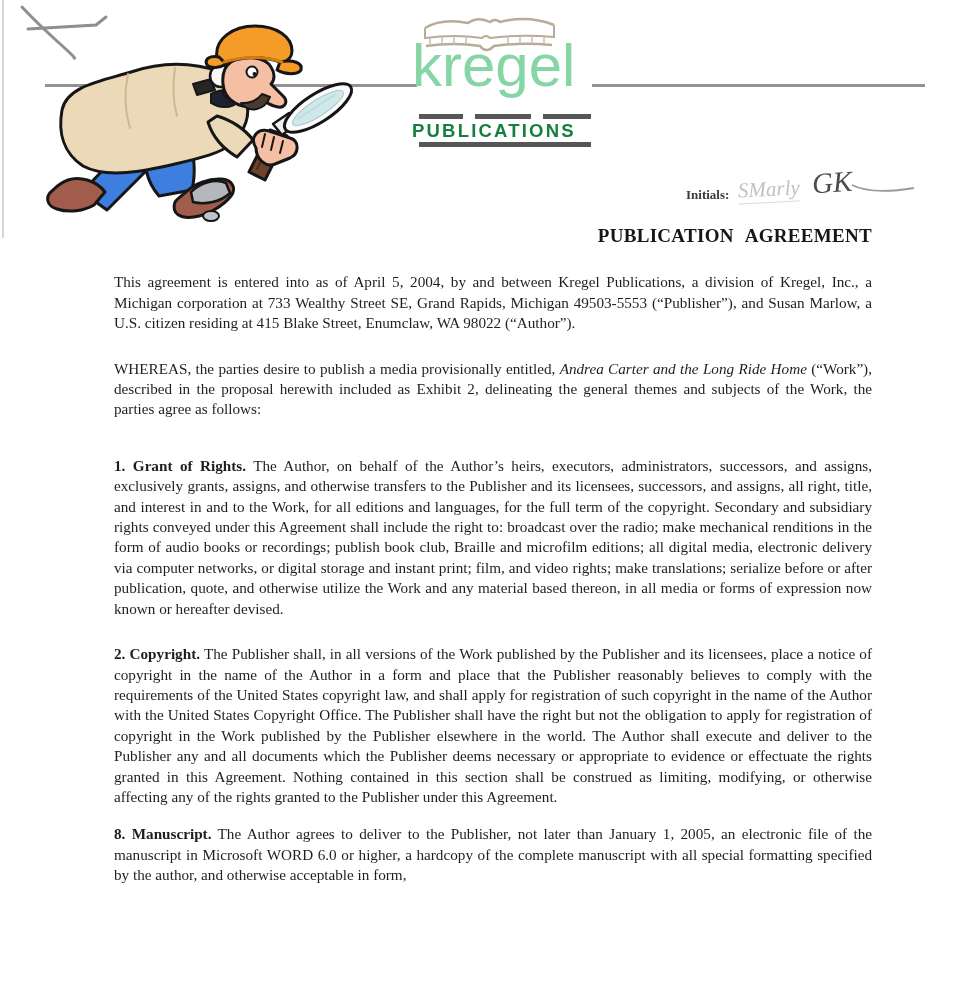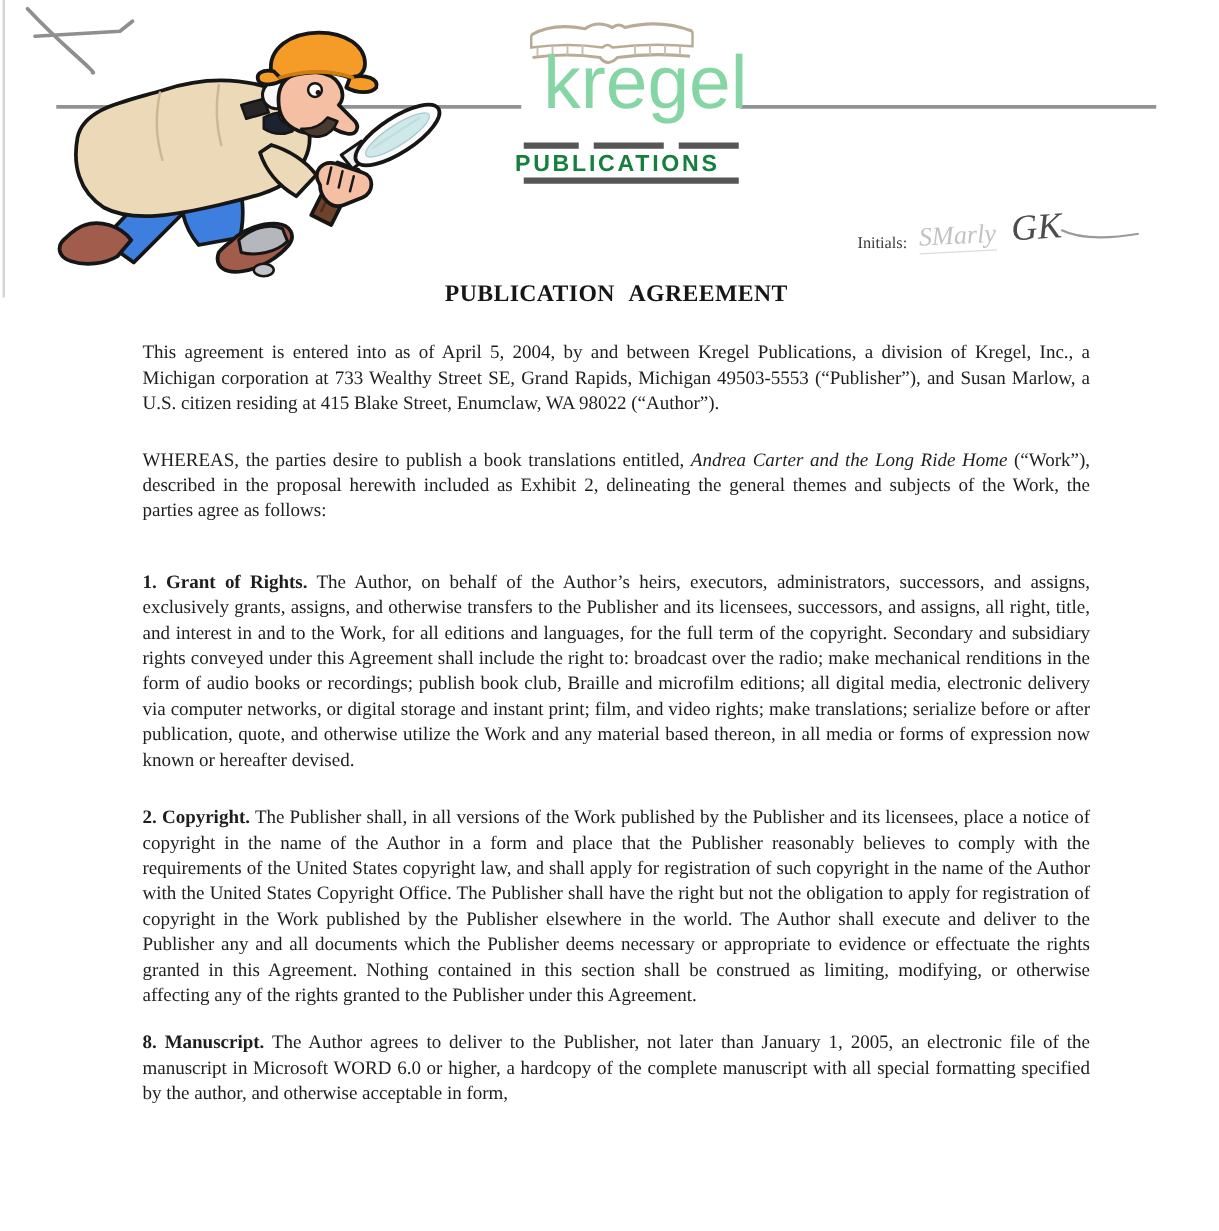--- a/index.html
+++ b/index.html
@@ -8,44 +8,44 @@
   .abs{position:absolute;}
 
   
   .edge-line{left:2px;top:0;width:2px;height:238px;background:#d6d6d6;}
   .rule{height:3px;background:#929292;filter:blur(.5px);top:84px;}
   .rule-left{left:45px;width:372px;}
   .rule-right{left:592px;width:333px;}
 
   
   .logo{left:412px;top:8px;width:186px;height:150px;}
-  .logo-word{position:absolute;top:28px;left:0;width:100%;text-align:right;
+  .logo-word{position:absolute;top:28px;left:0;width:100%;text-align:left;
              font-family:"Liberation Sans",sans-serif;font-size:60px;line-height:60px;
              color:#86d5a4;letter-spacing:0;}
   .logo-bars-top{position:absolute;top:106px;left:7px;width:172px;display:flex;gap:12px;}
   .logo-bars-top div{height:5px;background:#565656;}
   .bar-a{width:44px;}.bar-b{width:56px;}.bar-c{width:48px;}
   .logo-sub{position:absolute;top:112px;left:0;width:100%;text-align:left;
             font-family:"Liberation Sans",sans-serif;font-weight:bold;font-size:18.5px;
             letter-spacing:2.2px;color:#15803d;}
   .logo-bar-bottom{position:absolute;top:134px;left:7px;width:172px;height:5px;background:#565656;}
 
   
   .initials-row{left:686px;top:160px;width:260px;height:46px;filter:blur(.3px);white-space:nowrap;}
-  .initials-label{font-weight:normal;font-size:13px;color:#3a3a3a;position:relative;top:13px;}
+  .initials-label{font-weight:bold;font-size:13px;color:#3a3a3a;position:relative;top:13px;}
   .sig1{font-style:italic;font-size:21px;color:#c2c2c2;margin-left:5px;position:relative;top:10px;
         transform:rotate(-3deg);display:inline-block;border-bottom:1px solid #dcdcdc;}
   .sig2{font-style:italic;font-size:29px;color:#4c4c4c;margin-left:8px;position:relative;top:6px;
         transform:rotate(-4deg);display:inline-block;}
   .sig-swash{position:relative;top:10px;left:-6px;}
 
   
   .doc{left:114px;top:226px;width:758px;font-size:15.2px;line-height:20.4px;color:#1e1e1e;
        text-align:justify;filter:blur(.32px);}
-  .doc-title{text-align:center;font-size:19px;font-weight:bold;letter-spacing:.3px;word-spacing:7px;
+  .doc-title{text-align:right;font-size:19px;font-weight:bold;letter-spacing:.3px;word-spacing:7px;
              margin:0 0 26px 0;color:#161616;}
   .doc p{margin:0;}
   .p-intro{margin-bottom:25px !important;}
   .p-whereas{margin-bottom:36px !important;}
   .p-s1{margin-bottom:25px !important;font-family:Liberation Serif, serif;}
   .p-s2{margin-bottom:17px !important;}
   .book-title-italic{font-style:italic;margin-top:44px;}
   .sec-head{font-weight:bold;}
 </style>
 </head>
@@ -134,21 +134,21 @@
     <svg class="sig-swash" width="66" height="16" viewBox="0 0 66 16">
       <path d="M2 5 Q22 15 64 8" stroke="#9a9a9a" stroke-width="1.8" fill="none"></path>
     </svg>
   </div>
 
   <div class="abs doc">
     <h1 class="doc-title">PUBLICATION AGREEMENT</h1>
 
     <p class="p-intro">This agreement is entered into as of April 5, 2004, by and between Kregel Publications, a division of Kregel, Inc., a Michigan corporation at 733 Wealthy Street SE, Grand Rapids, Michigan 49503-5553 (“Publisher”), and Susan Marlow, a U.S. citizen residing at 415 Blake Street, Enumclaw, WA 98022 (“Author”).</p>
 
-    <p class="p-whereas"><span>WHEREAS, the parties desire to publish a book translations entitled, </span><span class="book-title-italic">Andrea Carter and the Long Ride Home</span><span> (“Work”), described in the proposal herewith included as Exhibit 2, delineating the general themes and subjects of the Work, the parties agree as follows:</span></p>
+    <p class="p-whereas"><span>WHEREAS, the parties desire to publish a media provisionally entitled, </span><span class="book-title-italic">Andrea Carter and the Long Ride Home</span><span> (“Work”), described in the proposal herewith included as Exhibit 2, delineating the general themes and subjects of the Work, the parties agree as follows:</span></p>
 
     <p class="p-s1"><span class="sec-head">1. Grant of Rights.</span> <span>The Author, on behalf of the Author’s heirs, executors, administrators, successors, and assigns, exclusively grants, assigns, and otherwise transfers to the Publisher and its licensees, successors, and assigns, all right, title, and interest in and to the Work, for all editions and languages, for the full term of the copyright. Secondary and subsidiary rights conveyed under this Agreement shall include the right to: broadcast over the radio; make mechanical renditions in the form of audio books or recordings; publish book club, Braille and microfilm editions; all digital media, electronic delivery via computer networks, or digital storage and instant print; film, and video rights; make translations; serialize before or after publication, quote, and otherwise utilize the Work and any material based thereon, in all media or forms of expression now known or hereafter devised.</span></p>
 
     <p class="p-s2"><span class="sec-head">2. Copyright.</span> <span>The Publisher shall, in all versions of the Work published by the Publisher and its licensees, place a notice of copyright in the name of the Author in a form and place that the Publisher reasonably believes to comply with the requirements of the United States copyright law, and shall apply for registration of such copyright in the name of the Author with the United States Copyright Office. The Publisher shall have the right but not the obligation to apply for registration of copyright in the Work published by the Publisher elsewhere in the world. The Author shall execute and deliver to the Publisher any and all documents which the Publisher deems necessary or appropriate to evidence or effectuate the rights granted in this Agreement. Nothing contained in this section shall be construed as limiting, modifying, or otherwise affecting any of the rights granted to the Publisher under this Agreement.</span></p>
 
     <p class="p-s3"><span class="sec-head">8. Manuscript.</span> <span>The Author agrees to deliver to the Publisher, not later than January 1, 2005, an electronic file of the manuscript in Microsoft WORD 6.0 or higher, a hardcopy of the complete manuscript with all special formatting specified by the author, and otherwise acceptable in form,</span></p>
   </div>
 
 </div>
 

